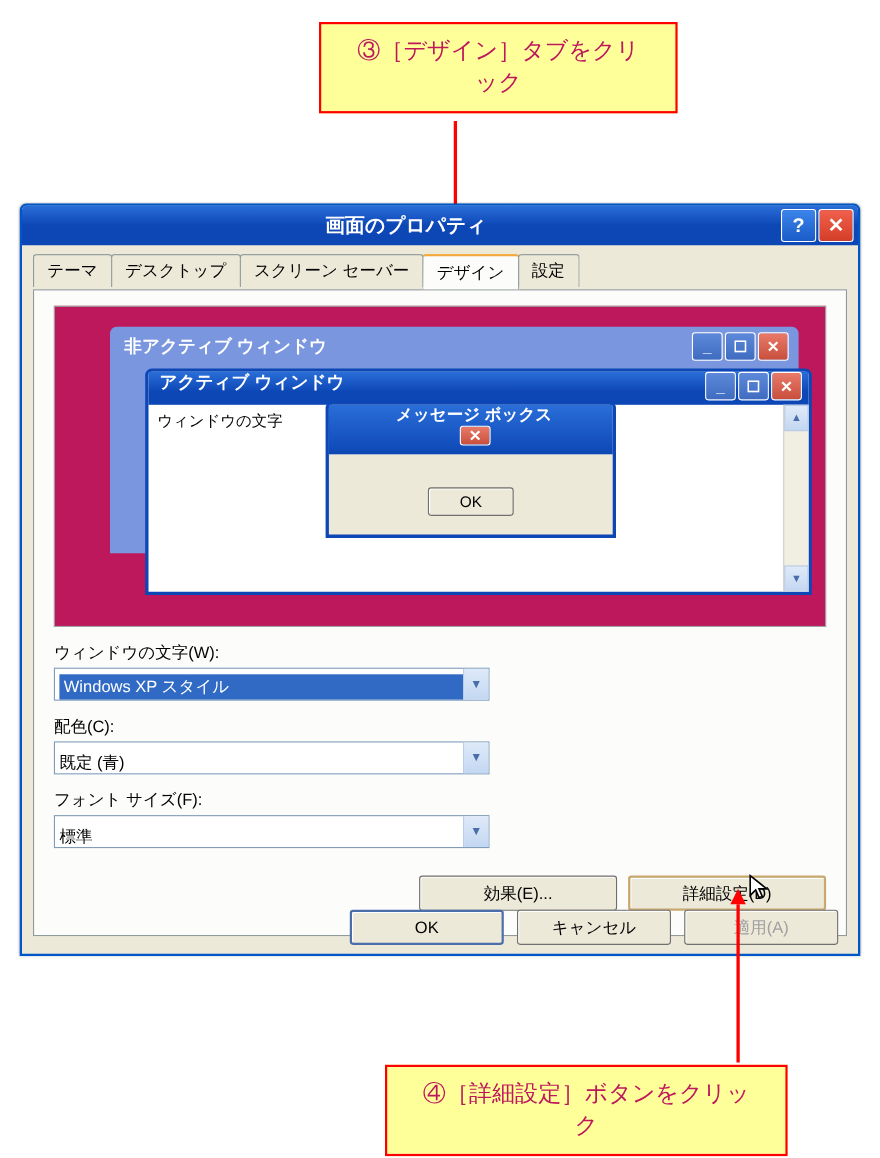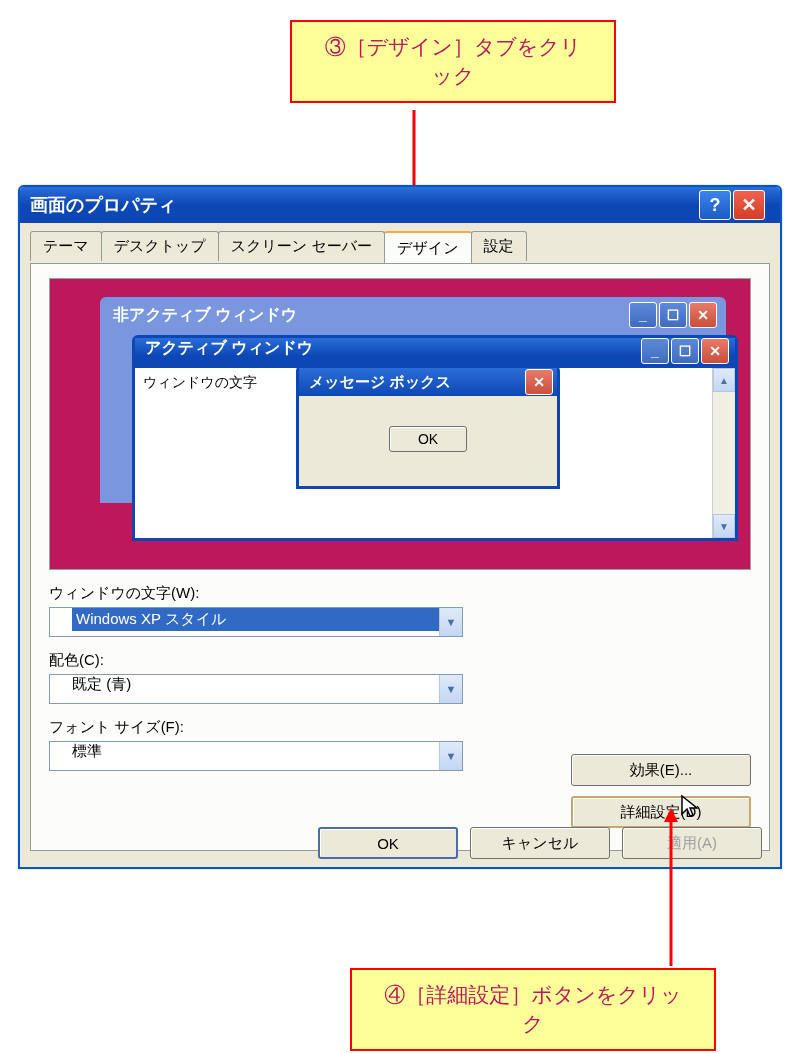--- a/index.html
+++ b/index.html
@@ -46,22 +46,23 @@
   border-radius: 6px 6px 0 0;
   background: #ece9d8;
   box-shadow: 0 0 2px rgba(0,0,0,0.28);
 }
 .titlebar {
   height: 36px;
   background: linear-gradient(to bottom, #2a6ed8 0%, #0d47b6 50%, #0d47b6 100%);
   border-radius: 4px 4px 0 0;
   display: flex;
   align-items: center;
-  padding: 0 15px 0 10px;
-  color: #fff;
+  padding: 0 4px 0 10px;
+  color: #fff;
+  text-align: center;
 }
 .titlebar-text {
   flex: 1;
   font-size: 18px;
   font-weight: bold;
 }
 .title-btn {
   width: 30px;
   height: 28px;
   margin-left: 2px;
@@ -217,23 +218,24 @@
   border: 3px solid #0d47b6;
   border-radius: 6px 6px 0 0;
   background: #ece9d8;
 }
 .msg-title {
   height: 28px;
   background: linear-gradient(to bottom,#2a6ed8,#0d47b6);
   display: flex;
   align-items: center;
   color: #fff;
-  padding: 0 4px 0 10px;
+  padding: 0 4px 17px 10px;
   font-size: 15px;
   font-weight: bold;
+  flex-direction: column;
 }
 .msg-title .spacer{flex:1;}
 .msg-body {
   display: flex;
   align-items: center;
   justify-content: center;
   height: 86px;
 }
 .btn {
   background: #ece9d8;
@@ -246,22 +248,22 @@
 
 
 .label { margin-top: 14px; font-size: 15px; }
 .combo {
   margin-top: 4px;
   width: 390px;
   height: 28px;
   border: 1px solid #7f9db9;
   background: #fff;
   display: flex;
-  align-items: flex-start;
-  padding: 0 0 0 22px;
+  align-items: flex-end;
+  padding: 0 0 0 4px;
   font-size: 15px;
 }
 .combo .sel {
   flex: 1;
 }
 .combo.highlight .sel {
   background: #316ac5;
   color: #fff;
   padding: 2px 4px;
 }
@@ -275,21 +277,21 @@
   justify-content: center;
   color: #4a6ea9;
   font-size: 11px;
 }
 
 .side-buttons {
   position: absolute;
   right: 18px;
   bottom: 22px;
   display: flex;
-  flex-direction: column;
+  flex-direction: row;
   gap: 10px;
   align-items: flex-end;
 }
 .side-btn {
   width: 180px;
   height: 32px;
   background: #ece9d8;
   border: 1px solid #707070;
   border-radius: 3px;
   font-size: 15px;

